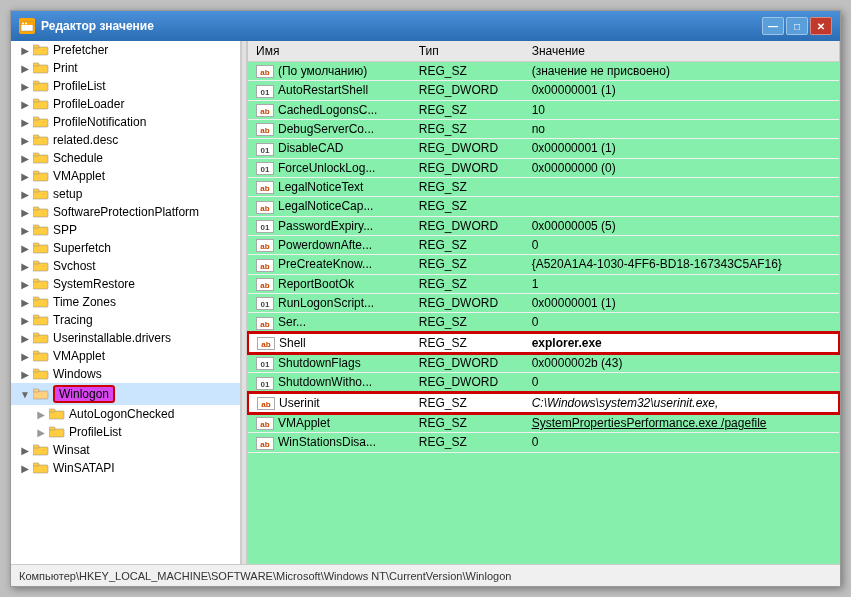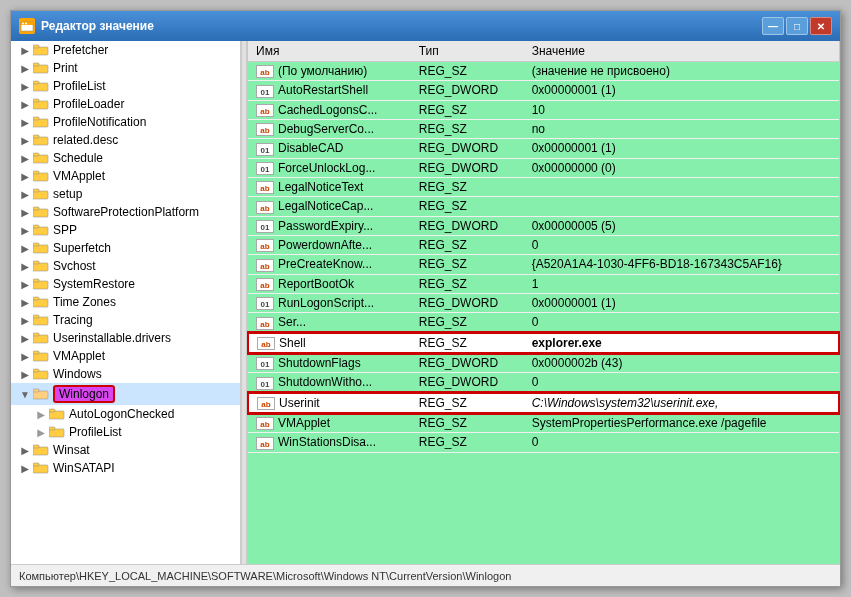--- a/index.html
+++ b/index.html
@@ -494,21 +494,21 @@
               <td style="max-width: 280px;">0</td>
             </tr>
             <tr style="border: 2px solid rgb(204, 0, 0); outline: rgb(204, 0, 0) solid 2px;">
               <td style="background: rgb(255, 255, 255); border-top: 2px solid rgb(204, 0, 0); border-bottom: 2px solid rgb(204, 0, 0); border-left: 2px solid rgb(204, 0, 0); border-right: none;"><span class="reg-icon ab-icon" style="display: inline-block; width: 18px; height: 13px; font-size: 8px; text-align: center; line-height: 13px; border: 1px solid rgb(170, 170, 170); background: white; color: rgb(204, 68, 0); font-weight: bold; margin-right: 4px; vertical-align: middle;">ab</span>Userinit</td>
               <td style="background: rgb(255, 255, 255); border-top: 2px solid rgb(204, 0, 0); border-bottom: 2px solid rgb(204, 0, 0); border-left: none; border-right: none;">REG_SZ</td>
               <td style="max-width: 280px; background: rgb(255, 255, 255); border-top: 2px solid rgb(204, 0, 0); border-bottom: 2px solid rgb(204, 0, 0); border-left: none; border-right: 2px solid rgb(204, 0, 0); font-style: italic;">C:\Windows\system32\userinit.exe,</td>
             </tr>
             <tr>
               <td><span class="reg-icon ab-icon" style="display: inline-block; width: 18px; height: 13px; font-size: 8px; text-align: center; line-height: 13px; border: 1px solid rgb(170, 170, 170); background: white; color: rgb(204, 68, 0); font-weight: bold; margin-right: 4px; vertical-align: middle;">ab</span>VMApplet</td>
               <td>REG_SZ</td>
-              <td style="max-width: 280px;">SystemPropertiesPerformance.exe /pagefile</td>
+              <td style="max-width: 280px; text-decoration: underline;">SystemPropertiesPerformance.exe /pagefile</td>
             </tr>
             <tr>
               <td><span class="reg-icon ab-icon" style="display: inline-block; width: 18px; height: 13px; font-size: 8px; text-align: center; line-height: 13px; border: 1px solid rgb(170, 170, 170); background: white; color: rgb(204, 68, 0); font-weight: bold; margin-right: 4px; vertical-align: middle;">ab</span>WinStationsDisa...</td>
               <td>REG_SZ</td>
               <td style="max-width: 280px;">0</td>
             </tr>
           </tbody>
       </table>
     </div>
   </div>

